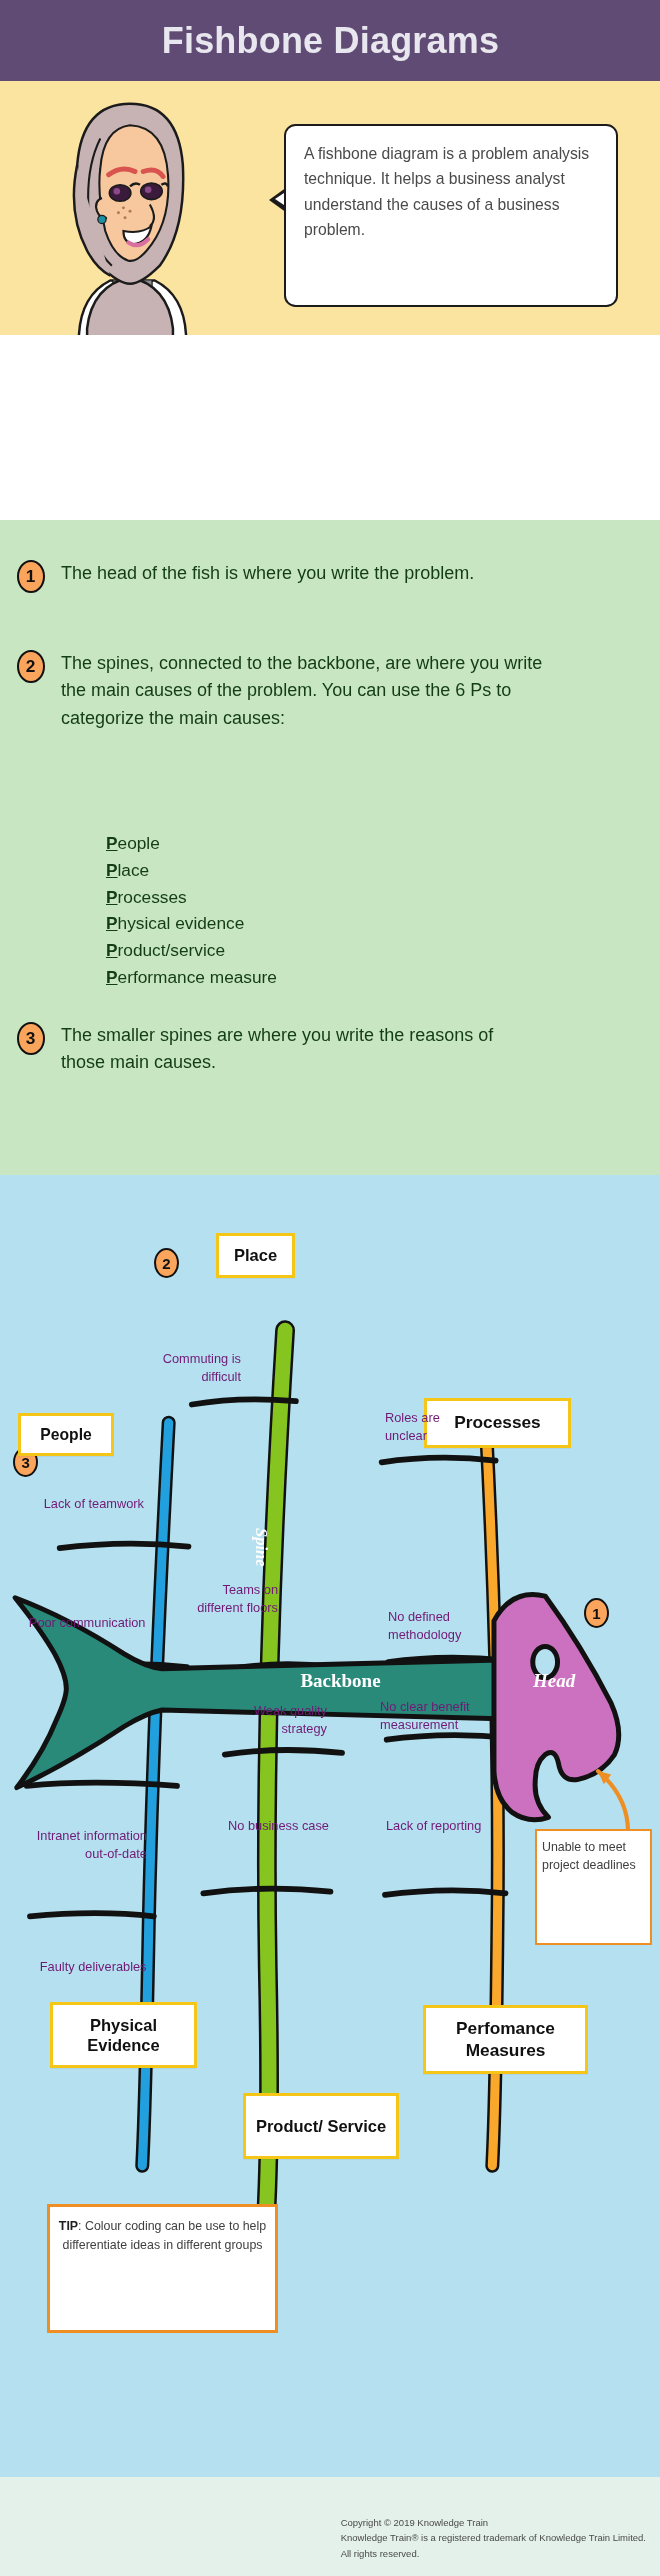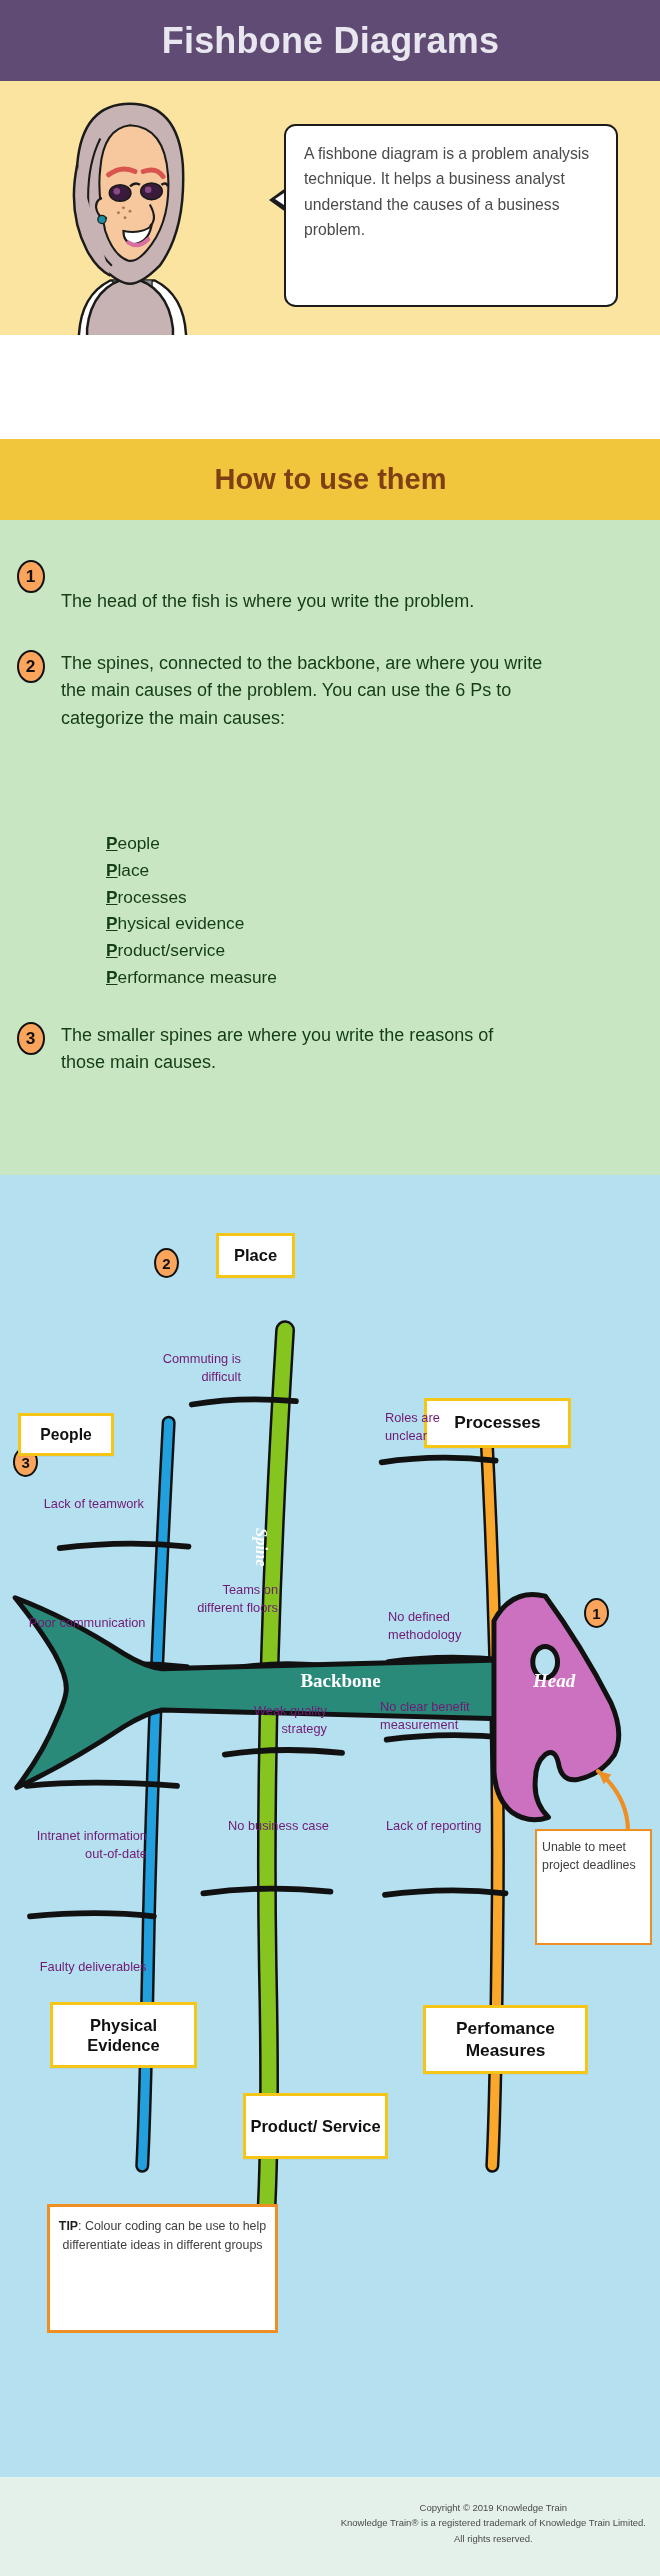--- a/index.html
+++ b/index.html
@@ -136,21 +136,21 @@
     font-family:"DejaVu Sans",sans-serif;letter-spacing:-0.4px;
   }
   .logo-t{
     font-size:27px;font-weight:bold;color:#3a3a3a;line-height:1.1;
     font-family:"DejaVu Sans",sans-serif;letter-spacing:-0.4px;
   }
   .logo-t sup{font-size:10.7px;}
   .dots{display:inline-block;margin-left:5px;vertical-align:3.3px;}
   .dot{display:inline-block;width:10.7px;height:12.4px;border-radius:50%;margin-right:3.3px;}
   .copy{
-    position:absolute;right:15px;top:23px;text-align:center;
+    position:absolute;right:15px;top:38px;text-align:left;
     font-size:9.5px;line-height:1.62;color:#4a4a4a;
     font-family:"Liberation Sans",sans-serif;
   }
 </style>
 </head>
 <body>
 
 <div class="page">
 
   <div class="header">
@@ -200,29 +200,26 @@
       <circle cx="58" cy="158" r="5" fill="#1b8fa3" stroke="#1b1b1b" stroke-width="1.5"></circle>
     </svg>
 
     <div class="bubble-tail"></div>
     <div class="bubble-tail-in"></div>
     <div class="bubble">
       <div class="bubble-text">A fishbone diagram is a problem analysis technique. It helps a business analyst understand the causes of a business problem.</div>
     </div>
   </div>
 
-  <div class="band">
-    <div class="band-title">How to use them</div>
-  </div>
 
   <div class="steps">
 
     <div class="step" style="left:16.5px;top:40px;width:545px;">
       <div class="badge">1</div>
-      <div class="step-text" style="width:479px;margin-top:28px;">The head of the fish is where you write the problem.</div>
+      <div class="step-text" style="width:479px;">The head of the fish is where you write the problem.</div>
     </div>
 
     <div class="step" style="left:16.5px;top:130px;width:561px;">
       <div class="badge">2</div>
       <div class="step-text" style="width:504px;">The spines, connected to the backbone, are where you write the main causes of the problem. You can use the 6 Ps to categorize the main causes:</div>
     </div>
 
     <div class="ps-list" style="top:310px;">
       <div><u>P</u><span>eople</span></div>
       <div><u>P</u><span>lace</span></div>
@@ -292,21 +289,21 @@
     <div style="position:absolute;left:533px;top:495px;width:99px;color:#fff;font-size:19px;font-weight:bold;font-family:'Liberation Serif',serif;font-style:italic;">Head</div>
 
     <div class="badge-f" style="left:154px;top:73px;">2</div>
     <div class="badge-f" style="left:13.2px;top:272px;">3</div>
     <div class="badge-f" style="left:584px;top:423px;">1</div>
 
     <div class="card" style="left:216px;top:58px;width:79px;height:45px;font-size:16.5px;">Place</div>
     <div class="card" style="left:18px;top:238px;width:96px;height:43px;font-size:15.7px;">People</div>
     <div class="card" style="left:424px;top:223px;width:147px;height:50px;font-size:17.3px;">Processes</div>
     <div class="card" style="left:50px;top:827px;width:147px;height:66px;font-size:16.5px;">Physical Evidence</div>
-    <div class="card" style="left:243px;top:918px;width:145px;height:66px;font-size:16.5px;">Product/ Service</div>
+    <div class="card" style="left:243px;top:918px;width:156px;height:66px;font-size:16.5px;">Product/ Service</div>
     <div class="card" style="left:423px;top:830px;width:165px;height:69px;font-size:17.3px;">Perfomance Measures</div>
 
     <div class="cause r" style="left:150px;top:175px;width:91px;">Commuting is difficult</div>
     <div class="cause r" style="left:28px;top:320px;width:116px;">Lack of teamwork</div>
     <div class="cause r" style="left:21.5px;top:439px;width:124px;">Poor communication</div>
     <div class="cause r" style="left:187px;top:406px;width:91px;">Teams on different floors</div>
     <div class="cause l" style="left:385px;top:234px;width:99px;">Roles are unclear</div>
     <div class="cause l" style="left:388px;top:433px;width:117px;">No defined methodology</div>
 
     <div class="cause r" style="left:23px;top:652px;width:124px;">Intranet information out-of-date</div>

